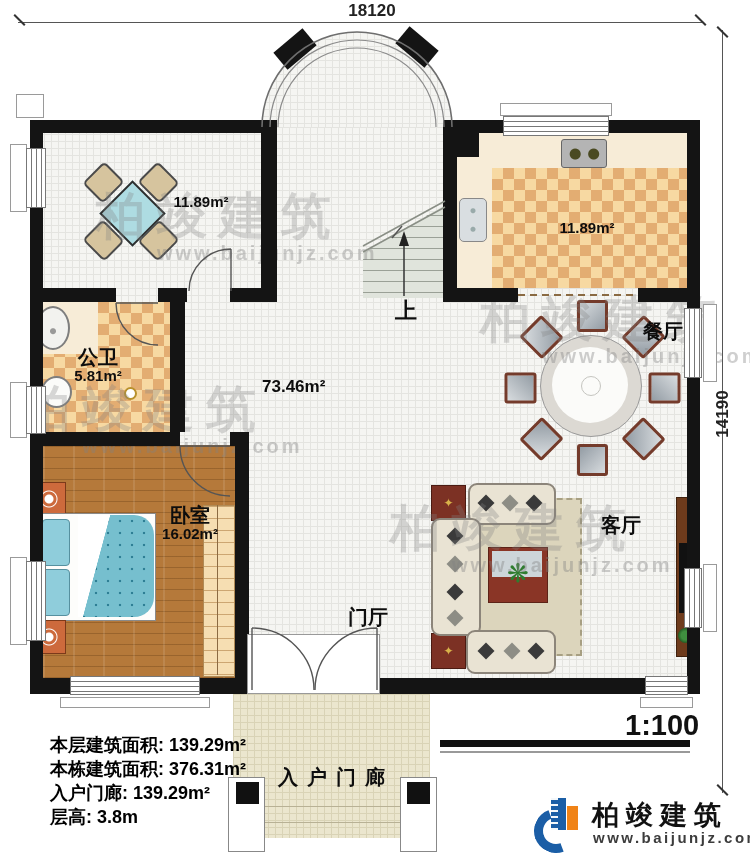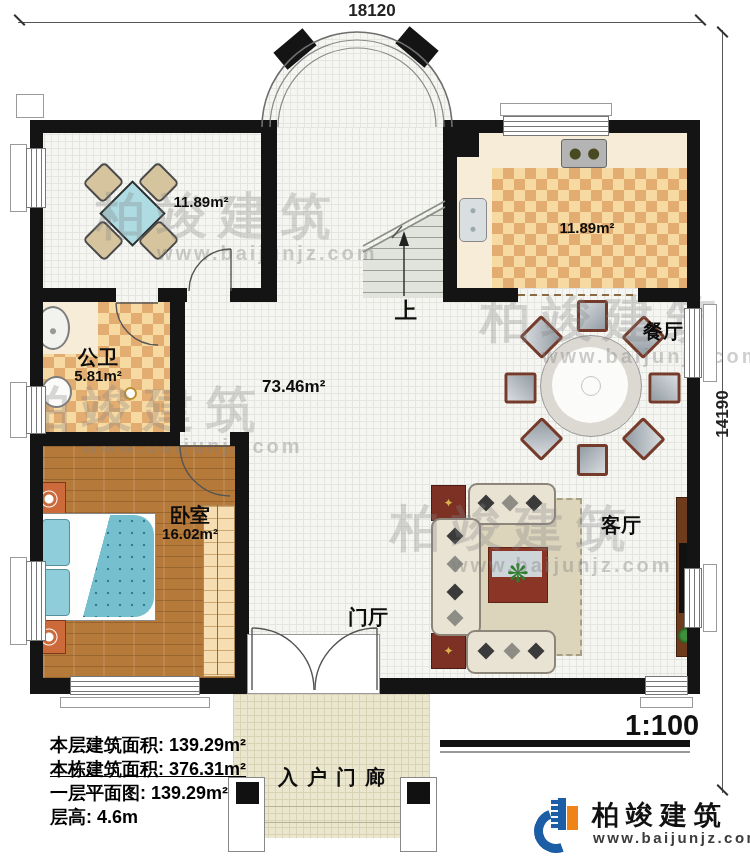--- a/index.html
+++ b/index.html
@@ -246,23 +246,23 @@
   <div class="a" style="left:18px;top:22px;width:684px;height:1px;background:#555;"></div>
   <div class="a tick" style="left:12px;top:19px;"></div>
   <div class="a tick" style="left:693px;top:19px;"></div>
   <div class="a dim" style="left:330px;top:1px;width:84px;text-align:center;">18120</div>
   <div class="a" style="left:722px;top:30px;width:1px;height:763px;background:#555;"></div>
   <div class="a tick" style="left:715px;top:31px;"></div>
   <div class="a tick" style="left:715px;top:789px;"></div>
   <div class="a dim" style="left:688px;top:404px;width:70px;text-align:center;transform:rotate(-90deg);">14190</div>
 
   <div class="a info-line" style="left:50px;top:733px;">本层建筑面积: 139.29m²</div>
-  <div class="a info-line" style="left:50px;top:757px;text-decoration:underline;">本栋建筑面积: 376.31m²</div>
-  <div class="a info-line" style="left:50px;top:781px;">一层平面图: 139.29m²</div>
-  <div class="a info-line" style="left:50px;top:805px;">层高: 4.6m</div>
+  <div class="a info-line" style="left:50px;top:757px;">本栋建筑面积: 376.31m²</div>
+  <div class="a info-line" style="left:50px;top:781px;">入户门廊: 139.29m²</div>
+  <div class="a info-line" style="left:50px;top:805px;">层高: 3.8m</div>
 
   <div class="a scale-txt" style="left:625px;top:709px;">1:100</div>
   <div class="a" style="left:440px;top:740px;width:250px;height:7px;background:#111;"></div>
   <div class="a" style="left:440px;top:751px;width:250px;height:2px;background:#999;"></div>
 
   <div class="a" style="left:534px;top:809px;width:44px;height:44px;border-radius:50%;border:9px solid #1b5ea6;border-top-color:transparent;border-right-color:transparent;box-sizing:border-box;transform:rotate(25deg);"></div>
   <div class="a" style="left:551px;top:798px;width:15px;height:32px;background:#1b5ea6;background-image:repeating-linear-gradient(to bottom,rgba(255,255,255,.95) 0 2px,transparent 2px 6px);background-size:7px 100%;background-repeat:no-repeat;"></div>
   <div class="a" style="left:567px;top:806px;width:11px;height:24px;background:#f08317;"></div>
   <div class="a logo-name" style="left:592px;top:797px;">柏竣建筑</div>
   <div class="a logo-site" style="left:593px;top:829px;">www.baijunjz.com</div>

